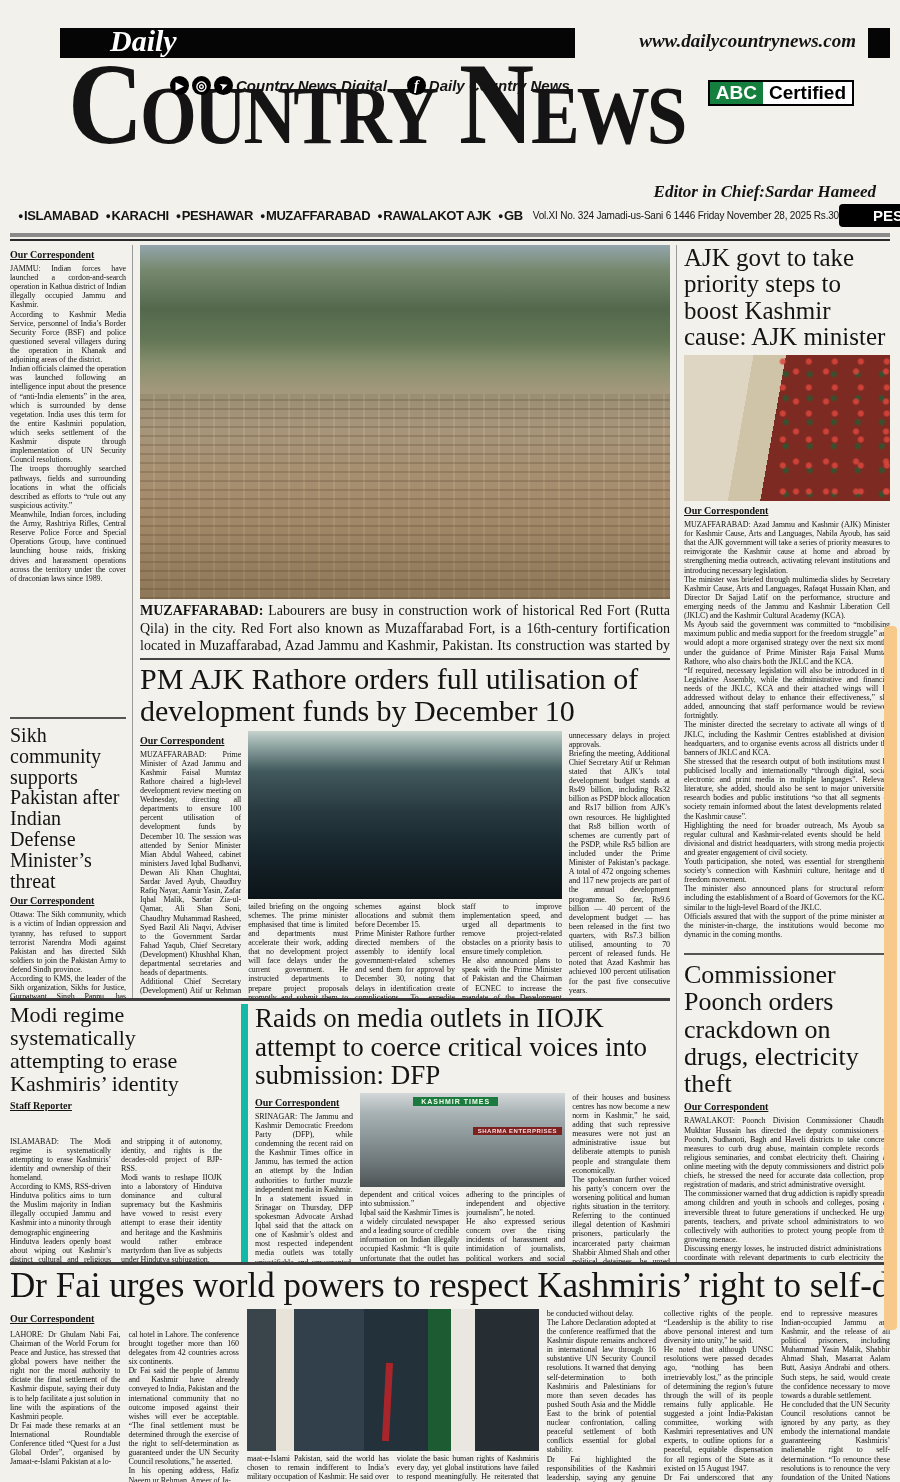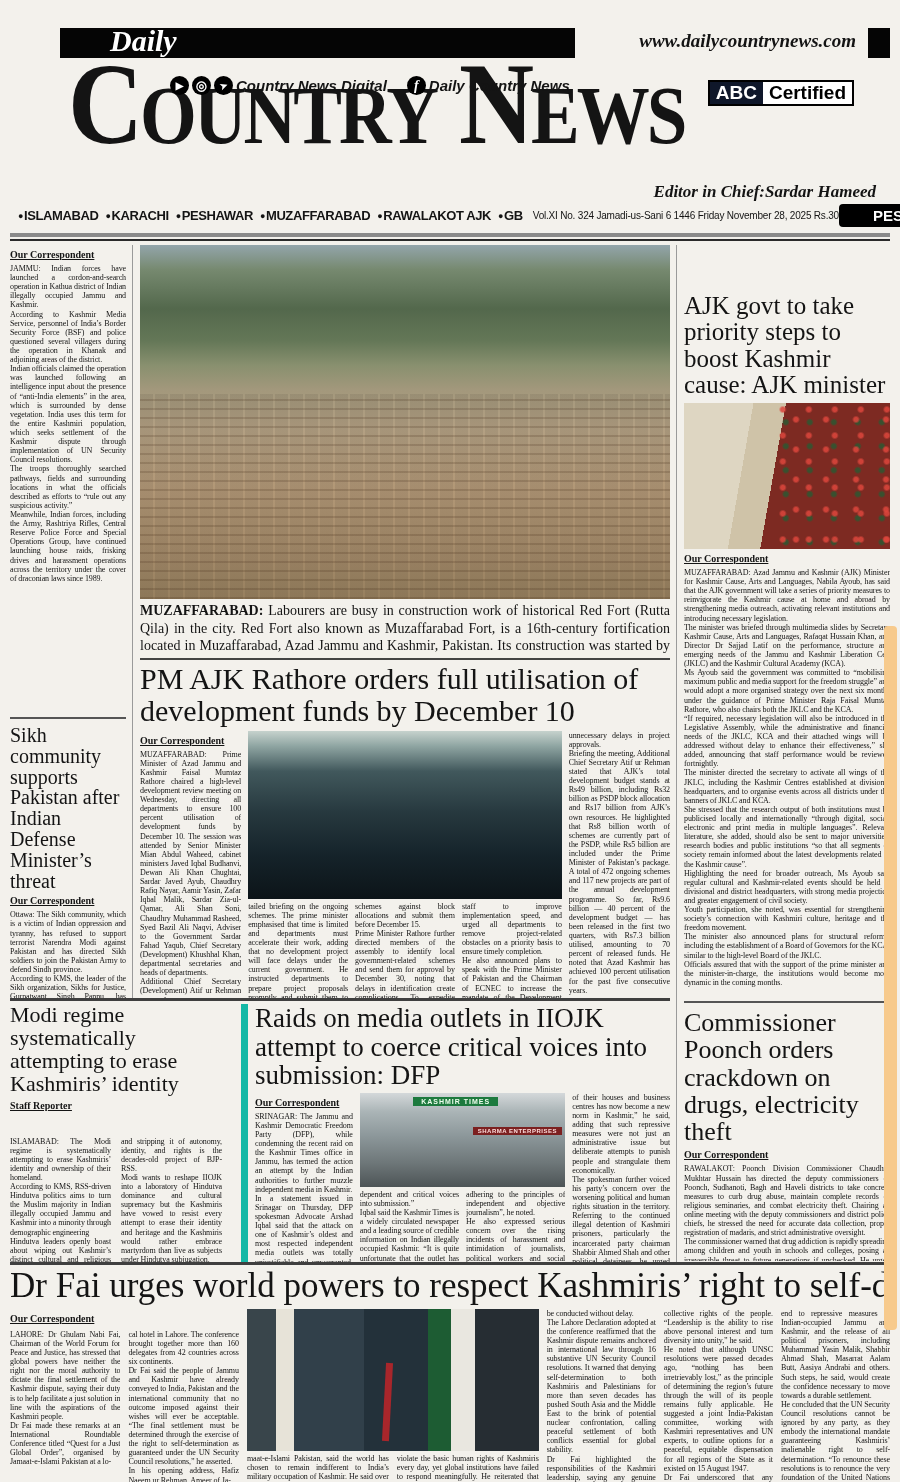--- a/index.html
+++ b/index.html
@@ -20,21 +20,21 @@
   .sicon{width:19px;height:19px;border-radius:50%;background:#000;color:#fff;display:flex;
          align-items:center;justify-content:center;font-size:10px;font-style:normal;flex:none;}
   .yt-icon::before{content:"▶";}
   .ig-icon::before{content:"◎";font-size:13px;}
   .tw-icon::before{content:"➤";font-size:9px;transform:rotate(-20deg);}
   .fb-icon{font-family:"Liberation Serif",serif;font-style:italic;}
   .fb-icon::before{content:"f";font-size:14px;}
   .social-gap{width:14px;}
   .abc-badge{position:absolute;right:36px;top:20px;display:flex;border:2px solid #000;background:#fff;
              font-family:"Liberation Sans",sans-serif;font-weight:bold;font-size:19px;z-index:2;}
-  .abc-badge .abc{background:#0f172a;color:#fff;padding:0 6px;}
+  .abc-badge .abc{background:#15803d;color:#fff;padding:0 6px;}
   .abc-badge .cert{padding:0 6px;color:#000;}
   .editor{position:absolute;right:14px;bottom:0;font-weight:bold;font-style:italic;font-size:17px;}
   .cities-row{display:flex;align-items:center;padding:2px 8px 3px 8px;font-family:"Liberation Sans",sans-serif;}
   .cities{display:flex;gap:7px;font-weight:bold;font-size:13px;letter-spacing:-0.4px;white-space:nowrap;}
   .city::before{content:"●";font-size:9px;vertical-align:1px;margin-right:1px;}
   .issue{font-size:10px;margin-left:10px;white-space:nowrap;letter-spacing:-0.2px;}
   .edition-badge{background:#000;color:#fff;font-weight:bold;font-size:15px;padding:3px 34px;border-radius:4px;margin-left:auto;}
   .header-rule{margin-top:3px;border-top:4px solid #8a8a8a;}
   .header-rule2{margin-top:2px;border-top:2px solid #2a2a2a;}
   
@@ -91,21 +91,21 @@
   .raids-midcol{flex:1;overflow:hidden;}
   
   .head-ajk{font-size:25px;line-height:1.05;}
   .minister-photo{height:146px;margin:5px 0 2px;background:
       linear-gradient(100deg,#ded6c2 0 30%,#cfc3a8 30% 44%,#7d2a22 44% 100%);position:relative;overflow:hidden;}
   .flower-tex{position:absolute;left:44%;right:0;top:0;bottom:0;
       background:radial-gradient(circle at 30% 25%,rgba(220,70,60,.85) 2px,transparent 4px),
                  radial-gradient(circle at 70% 55%,rgba(220,70,60,.85) 2px,transparent 4px),
                  radial-gradient(circle at 45% 80%,rgba(40,90,50,.8) 2px,transparent 4px);
       background-size:26px 26px,30px 30px,24px 24px;}
-  .ajk-article{height:702px;overflow:hidden;margin-top:48px;}
+  .ajk-article{height:702px;overflow:hidden;}
   .head-poonch{font-size:26px;line-height:1.05;}
   .poonch-article{overflow:hidden;}
   
   .fai{border-top:3px solid #3f3f3f;margin:0 10px;padding-top:3px;height:238px;overflow:hidden;}
   .head-fai{font-size:35px;line-height:1.05;white-space:nowrap;}
   .fai-grid{display:flex;gap:8px;margin-top:4px;height:192px;overflow:hidden;}
   .fai-leftgroup{flex:2;display:flex;flex-direction:column;overflow:hidden;}
   .fai-sub{font-size:15.5px;line-height:1.12;}
   .fai-lg-cols{display:flex;gap:8px;flex:1;overflow:hidden;margin-top:2px;}
   .fai-col{flex:1;overflow:hidden;}

